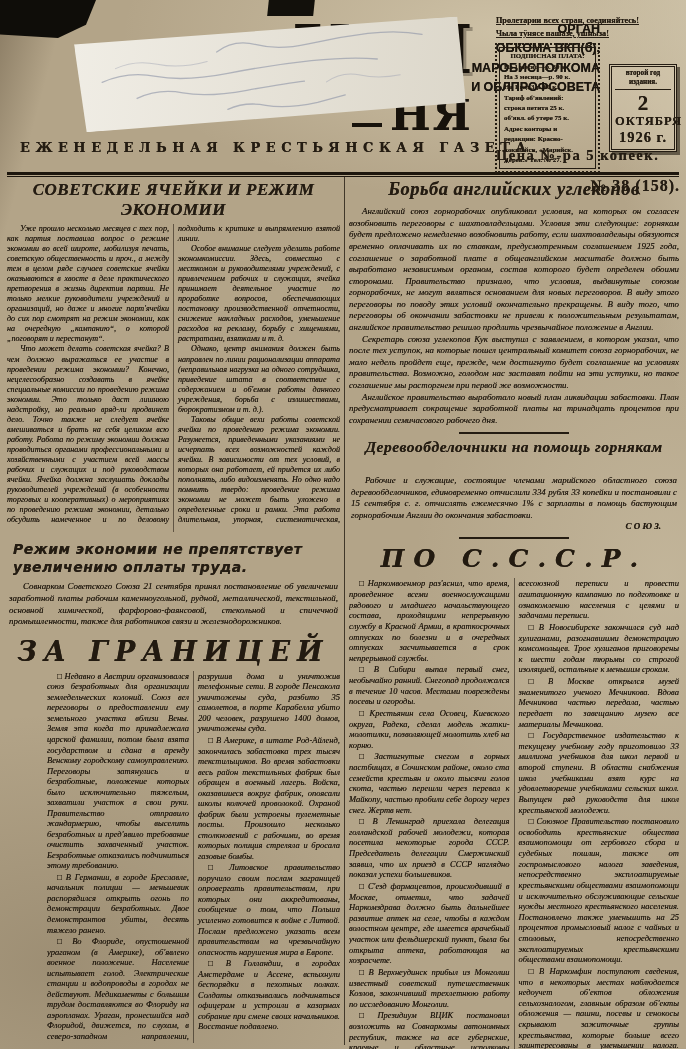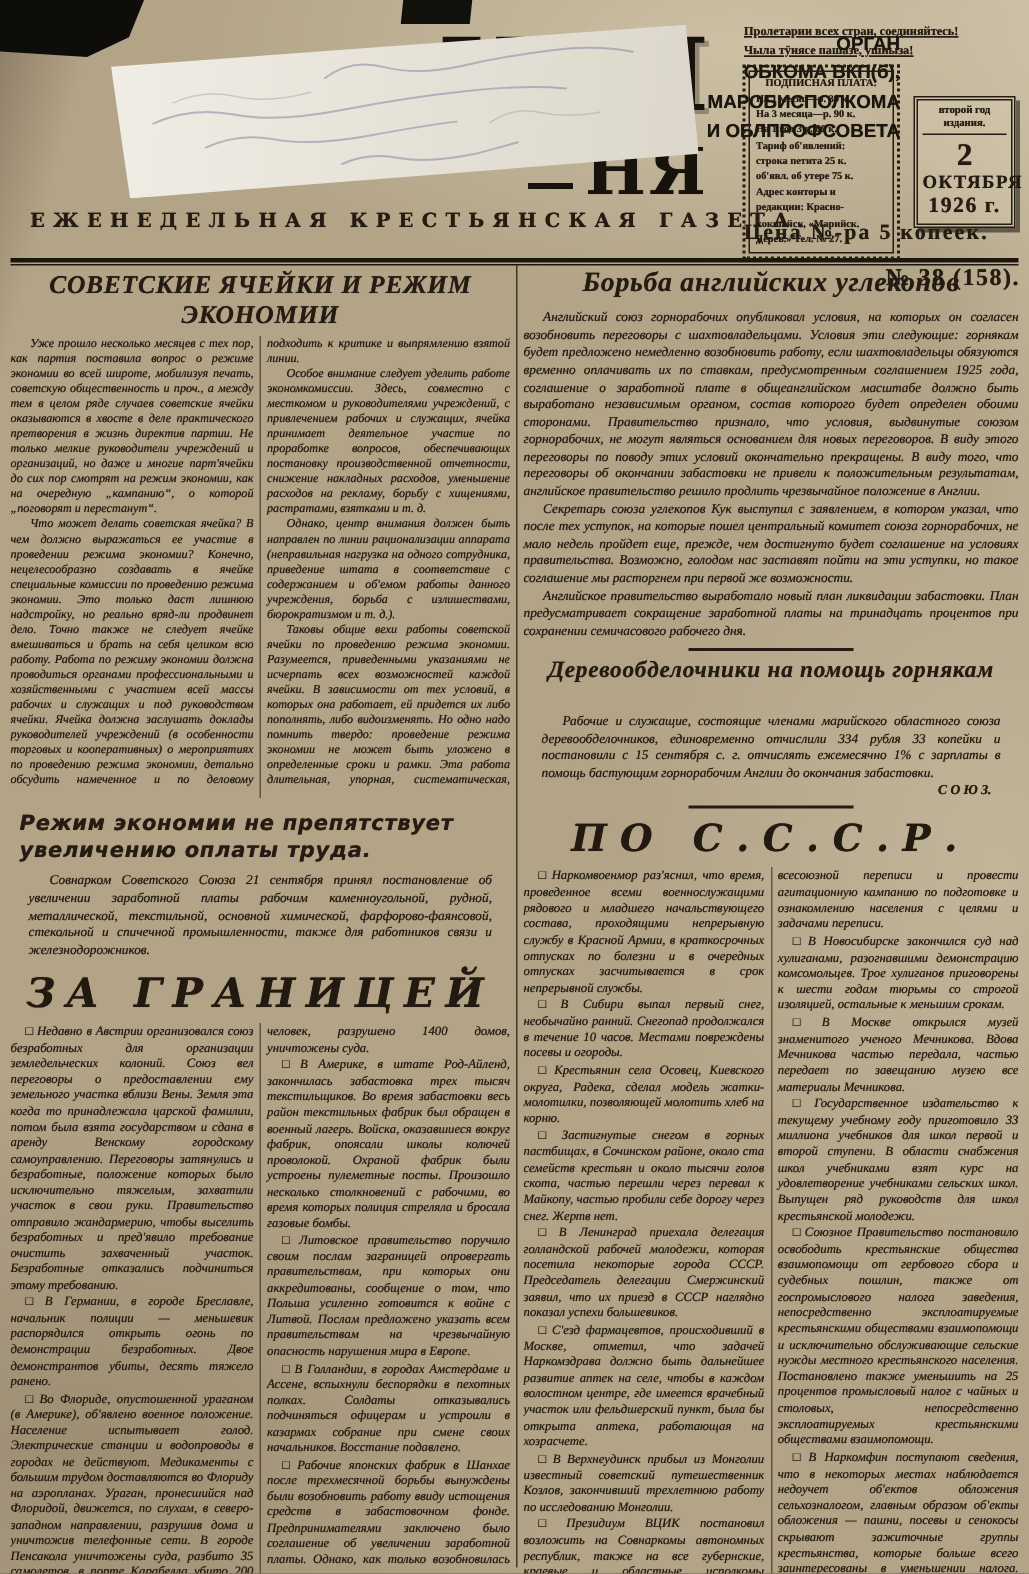--- a/index.html
+++ b/index.html
@@ -58,27 +58,27 @@
   .lead-head{ font-size:17px; margin:3px 0 5px; }
   .miners-head{ font-size:18.5px; margin:2px 0 6px; }
   .wood-head{ font-size:15.5px; margin:3px 0 19px; }
   .wage-head{ font-family:"DejaVu Sans",sans-serif; font-weight:bold; font-size:14px; text-align:left;
     margin:8px 6px 5px; line-height:1.3; letter-spacing:.5px; }
   .section-title{ font-family:"DejaVu Serif",serif; font-weight:bold; text-align:center; color:#221a10; }
   .abroad-title{ font-size:27px; letter-spacing:7px; margin:8px 0 4px; }
   .ussr-title{ font-size:25px; letter-spacing:9px; margin:5px 0 5px; }
   .twocol{ column-count:2; column-gap:9px; column-rule:1px solid rgba(40,32,22,.6); column-fill:auto; overflow:hidden; }
   .lead-body{ height:308px; font-size:8.1px; line-height:1.24; }
-  .abroad-items{ height:372px; font-size:8.5px; line-height:1.24; }
+  .abroad-items{ height:372px; font-size:8.5px; line-height:1.24;margin-left:40px; }
   .ussr-items{ height:492px; font-size:8.5px; line-height:1.25; }
   .body-p{ text-indent:13px; text-align:justify; }
   .item{ text-indent:10px; text-align:justify; margin-bottom:1px; }
   .sq{ letter-spacing:2px; }
   .sig{ text-align:right; font-weight:bold; padding-right:18px; font-size:9px; }
-  .wage-body,.wood-body{ font-size:8.9px; line-height:1.3; text-align:justify; text-indent:14px; margin:0 12px; }
+  .wage-body,.wood-body{ font-size:8.9px; line-height:1.3; text-align:justify; text-indent:14px; margin:0 2px; }
   .miners-body p{ font-size:8.9px; line-height:1.3; }
   .hr-short{ width:110px; border-top:2px solid #241c12; margin:6px auto 4px; }
 </style>
 </head>
 <body>
 
 <div class="page">
   <header>
     <div class="corner-tl"></div>
     <div class="top-rect"></div>

